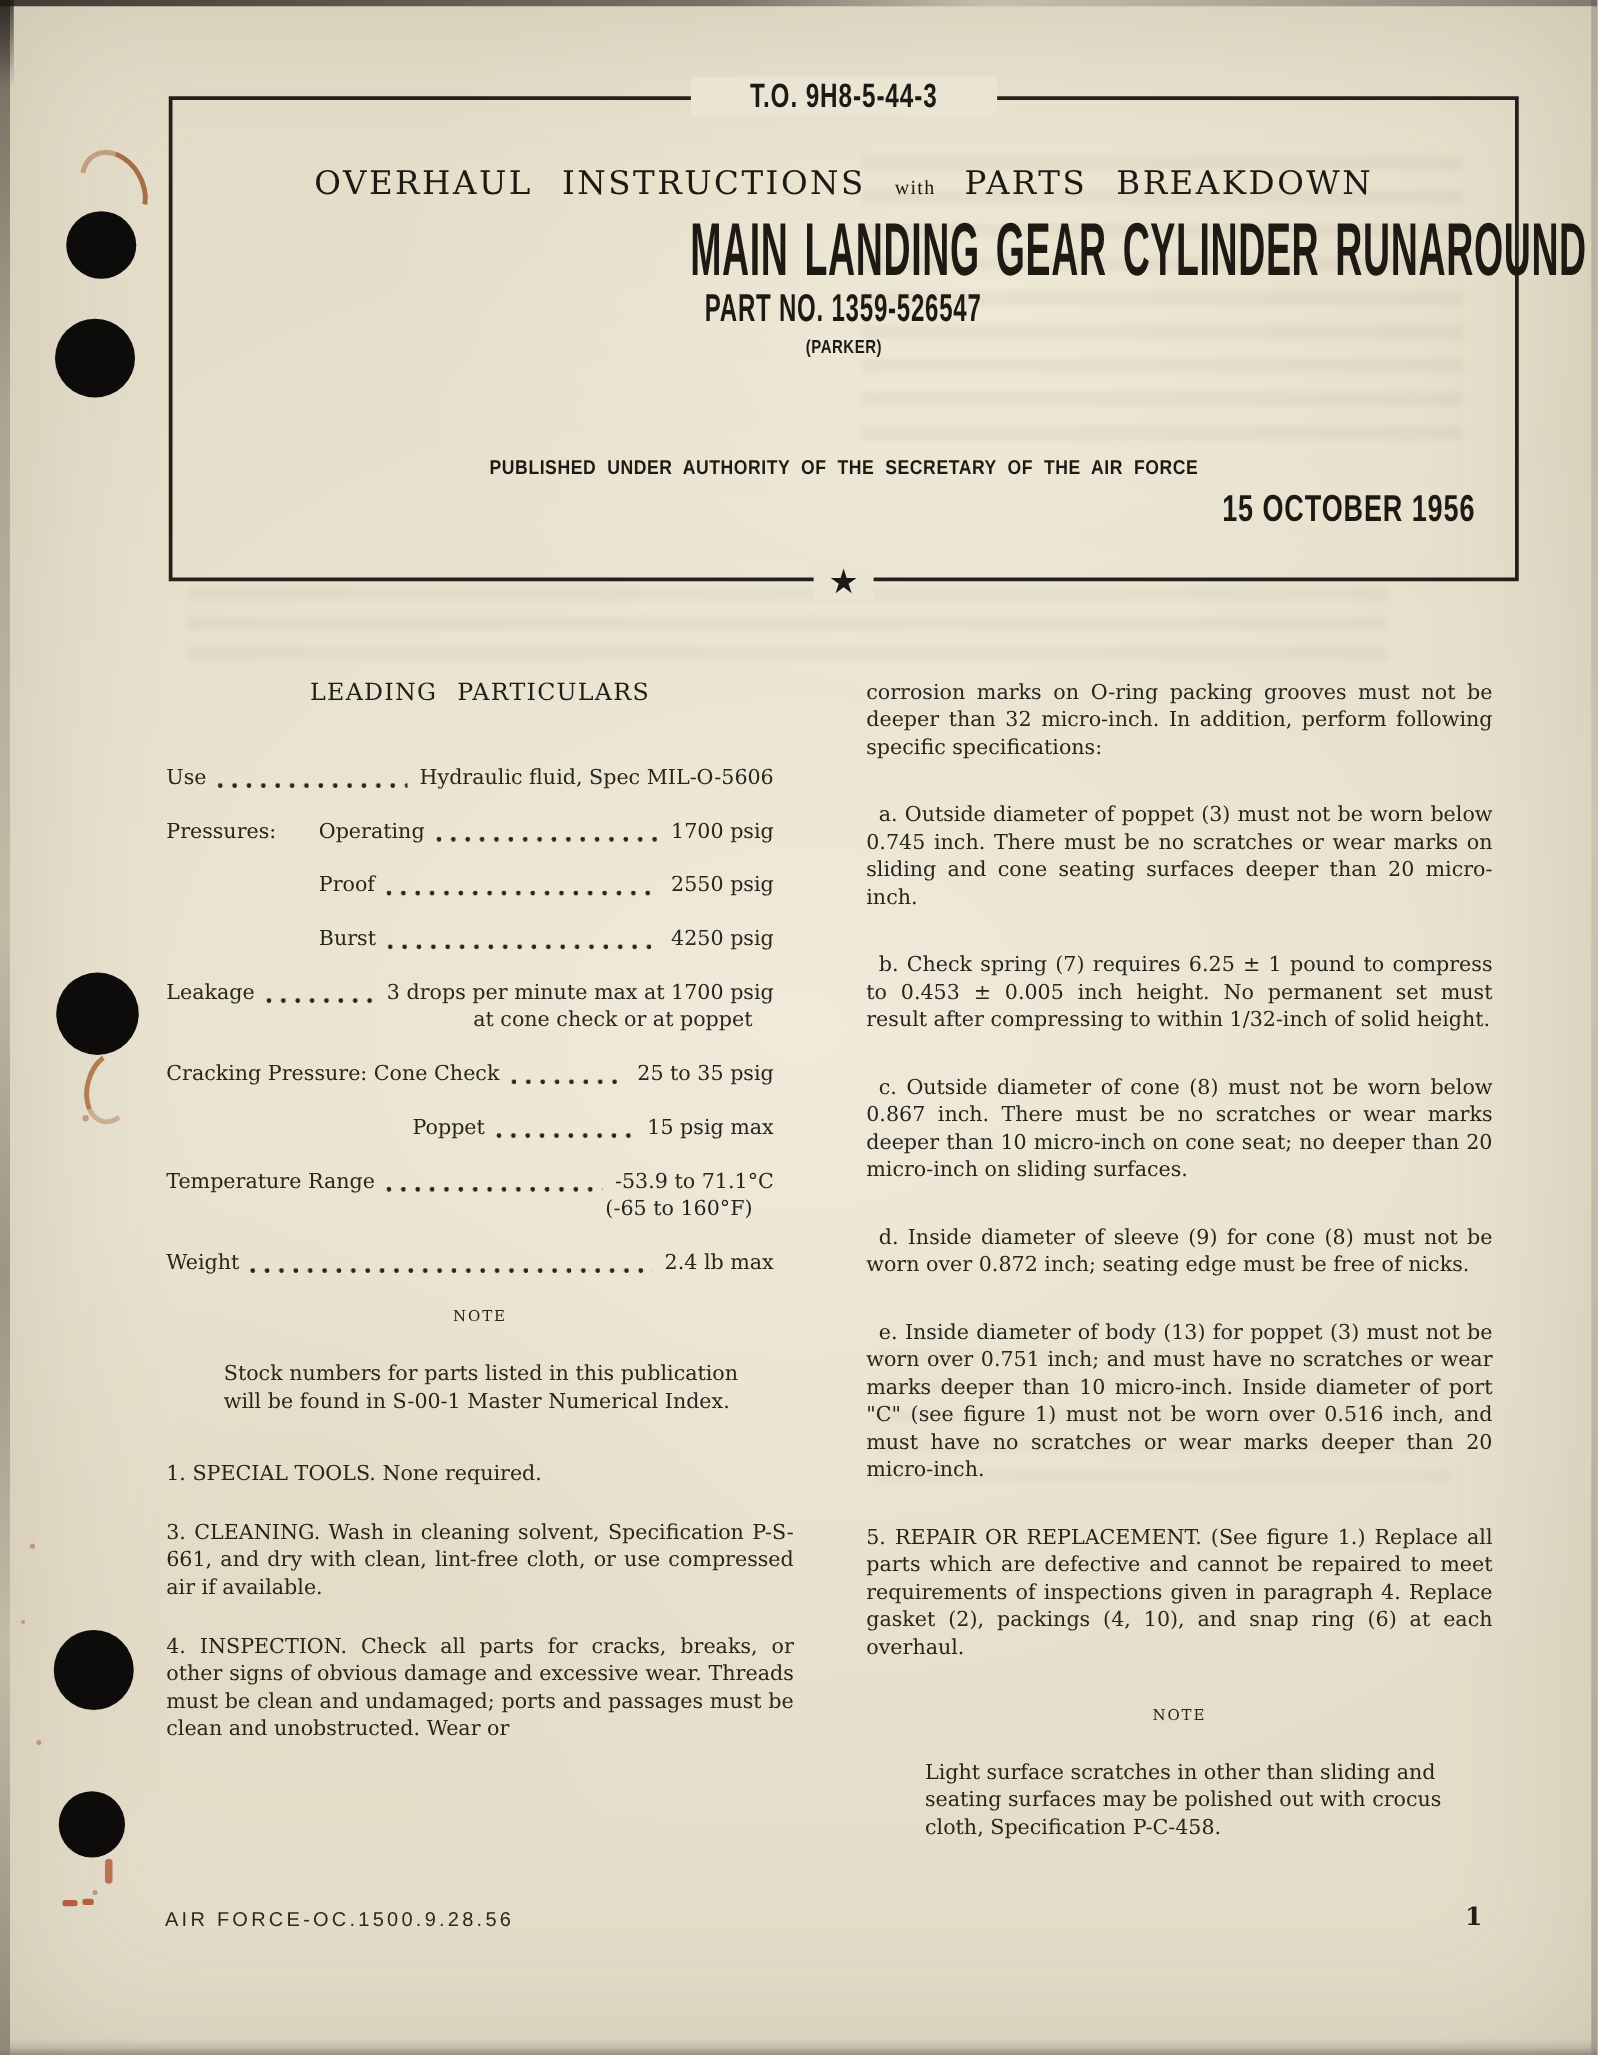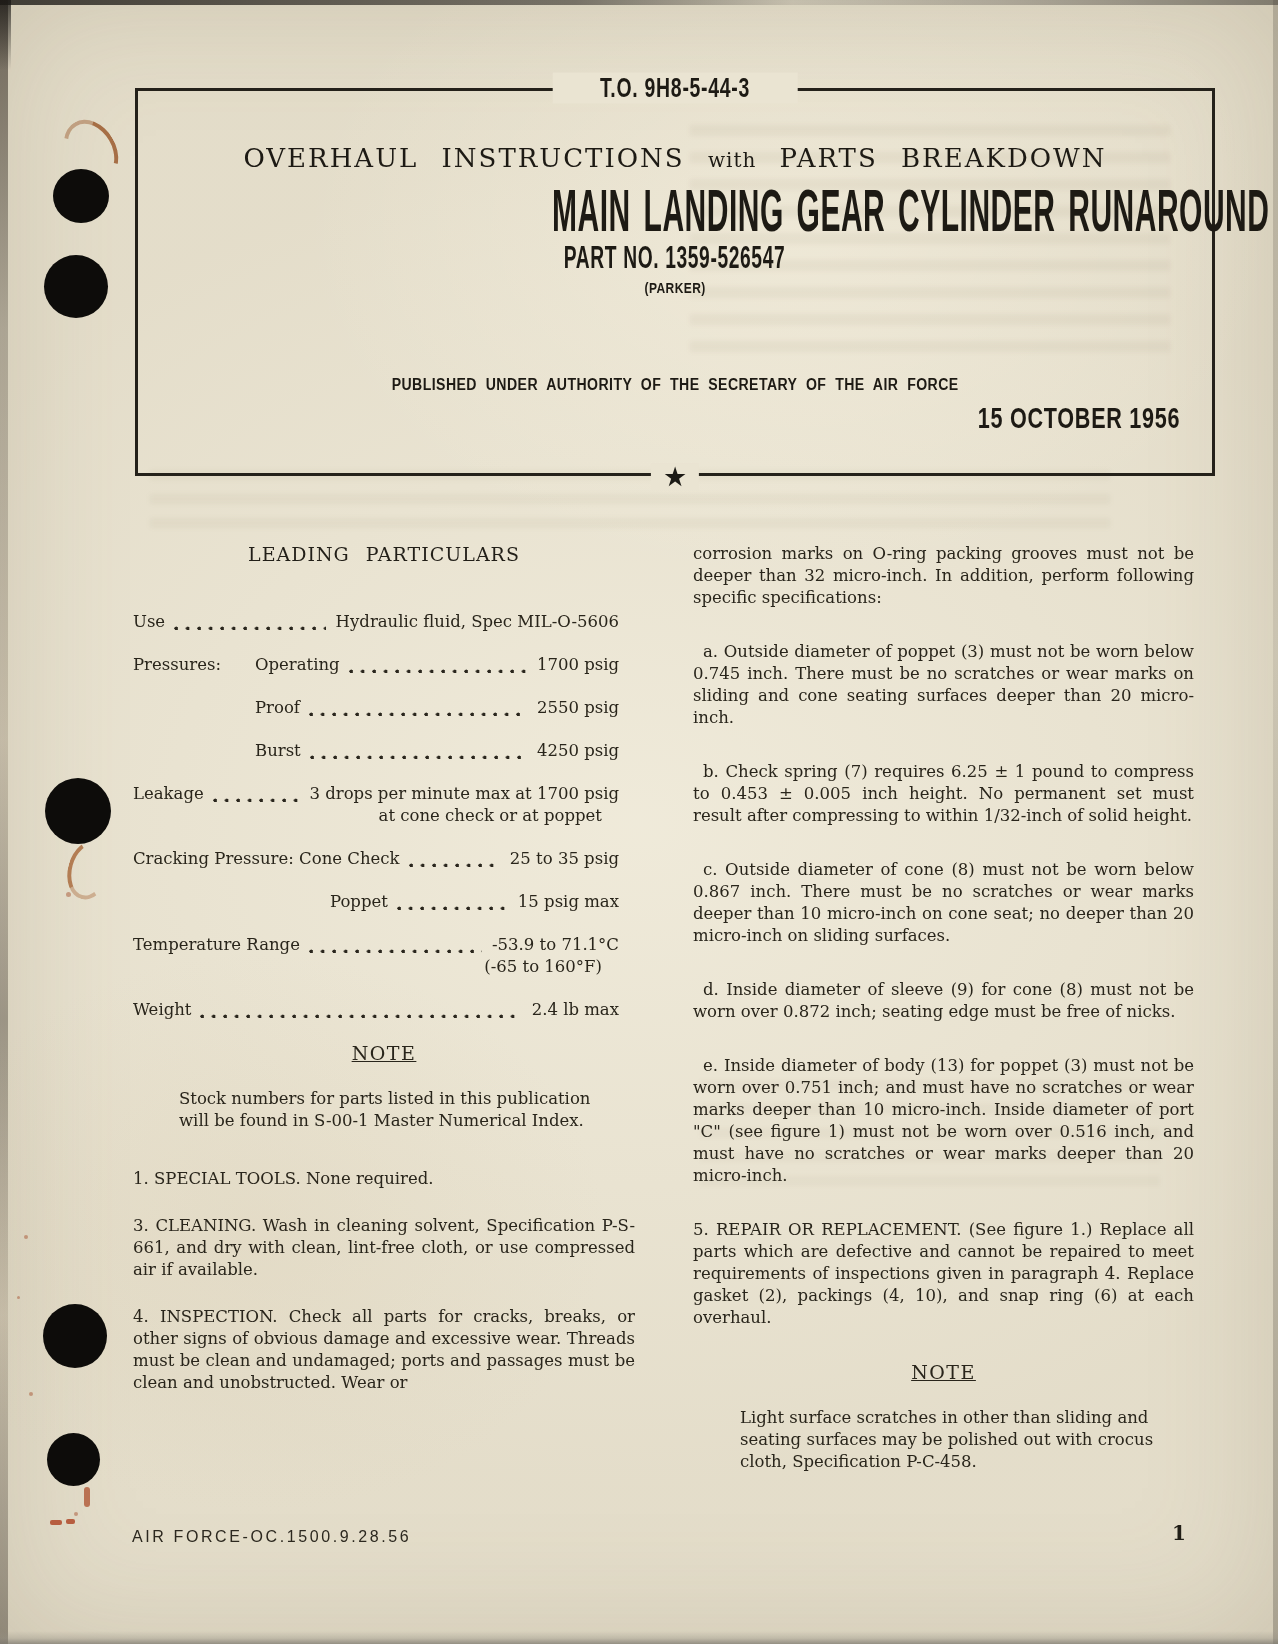--- a/index.html
+++ b/index.html
@@ -38,32 +38,32 @@
   
   .ghost{position:absolute;filter:blur(2px);pointer-events:none;}
   .g1{left:690px;top:125px;width:480px;height:240px;
     background:repeating-linear-gradient(180deg, rgba(115,100,70,0.06) 0 11px, rgba(115,100,70,0) 11px 27px);}
   .g2{left:150px;top:470px;width:960px;height:58px;
     background:repeating-linear-gradient(180deg, rgba(115,100,70,0.05) 0 10px, rgba(115,100,70,0) 10px 24px);}
   .g3{left:700px;top:1080px;width:460px;height:120px;
     background:repeating-linear-gradient(180deg, rgba(115,100,70,0.035) 0 10px, rgba(115,100,70,0) 10px 24px);}
 
   
-  .hbox{position:absolute;left:135px;top:88px;width:1080px;height:388px;
+  .hbox{position:absolute;left:135px;top:77px;width:1080px;height:388px;
     border:3px solid #24211a;box-sizing:border-box;}
   .to-wrap{position:absolute;top:-3px;left:50%;transform:translate(-50%,-50%);
     background:#eae4d2;padding:0 18px;white-space:nowrap;}
   .star-wrap{position:absolute;bottom:-3px;left:50%;transform:translate(-50%,52%);
     background:#eae4d2;padding:0 12px;font-size:27px;line-height:27px;color:#1c1a15;}
   .cond{display:inline-block;font-family:"Liberation Sans",sans-serif;font-weight:bold;
     white-space:nowrap;color:#1d1a14;}
   .to-text{font-size:27px;transform:scaleX(0.72);transform-origin:center;letter-spacing:1px;}
   .h-sub{margin-top:52px;text-align:center;font-family:"DejaVu Serif",serif;color:#1d1a14;
     font-size:26px;letter-spacing:2px;word-spacing:13px;font-weight:500;}
-  .h-sub .with{font-size:20px;letter-spacing:1px;}
+  .h-sub .with{font-size:16px;letter-spacing:1px;font-family:Liberation Serif, serif;}
   .h-title{margin-top:8px;text-align:center;}
   .h-title span{font-size:60px;line-height:60px;transform:scaleX(0.50);transform-origin:center;letter-spacing:1px;word-spacing:8px;}
   .h-part{margin-top:0px;text-align:center;}
   .h-part span{font-size:31px;line-height:34px;transform:scaleX(0.62);transform-origin:center;letter-spacing:1px;}
   .h-mfr{margin-top:3px;text-align:center;}
   .h-mfr span{font-size:15px;transform:scaleX(0.8);transform-origin:center;letter-spacing:0.5px;}
   .h-auth{margin-top:78px;text-align:center;}
   .h-auth span{font-size:16px;transform:scaleX(0.88);transform-origin:center;letter-spacing:0.5px;word-spacing:5px;}
   .h-date{margin-top:7px;text-align:right;padding-right:32px;}
   .h-date span{font-size:30px;transform:scaleX(0.72);transform-origin:right center;letter-spacing:1px;}
@@ -78,21 +78,21 @@
   .prow{display:flex;align-items:baseline;padding-right:16px;}
   .prow.ind2{padding-left:197px;}
   .pprefix{flex:0 0 122px;}
   .plabel{white-space:nowrap;}
   .pvalue{white-space:nowrap;}
   .pvalue2{text-align:right;padding-right:33px;}
   .dots{flex:1 1 auto;align-self:stretch;position:relative;margin:0 8px 0 7px;min-width:14px;}
   .dots::after{content:"";position:absolute;left:2px;right:2px;bottom:2px;height:5px;
     background-image:radial-gradient(circle at 2.2px 2.4px, #2a261d 1.65px, rgba(0,0,0,0) 2.1px);
     background-size:11.5px 5px;background-repeat:repeat-x;}
-  .note-h{text-align:center;font-size:19px;letter-spacing:1.5px;margin:4px 0 24px;text-decoration:underline;}
+  .note-h{text-align:center;font-size:12px;letter-spacing:1.5px;margin:4px 0 24px;}
   .note-body-l{margin:0 10px 36px 46px;text-align:left;}
   .note-body-r{margin:0 4px 0 47px;text-align:left;}
   .para{margin:0 0 25px;text-align:justify;}
   .col-r .para{margin-bottom:32px;}
   .item{text-indent:10px;}
   .col-r .note-h{margin-top:6px;}
 
   .footer-code{position:absolute;left:132px;top:1528px;font-family:"Liberation Sans",sans-serif;
     font-weight:normal;font-size:16px;letter-spacing:2.6px;color:#2c281f;}
   .page-num{position:absolute;left:1172px;top:1521px;font-size:20px;font-weight:bold;color:#211e17;}

